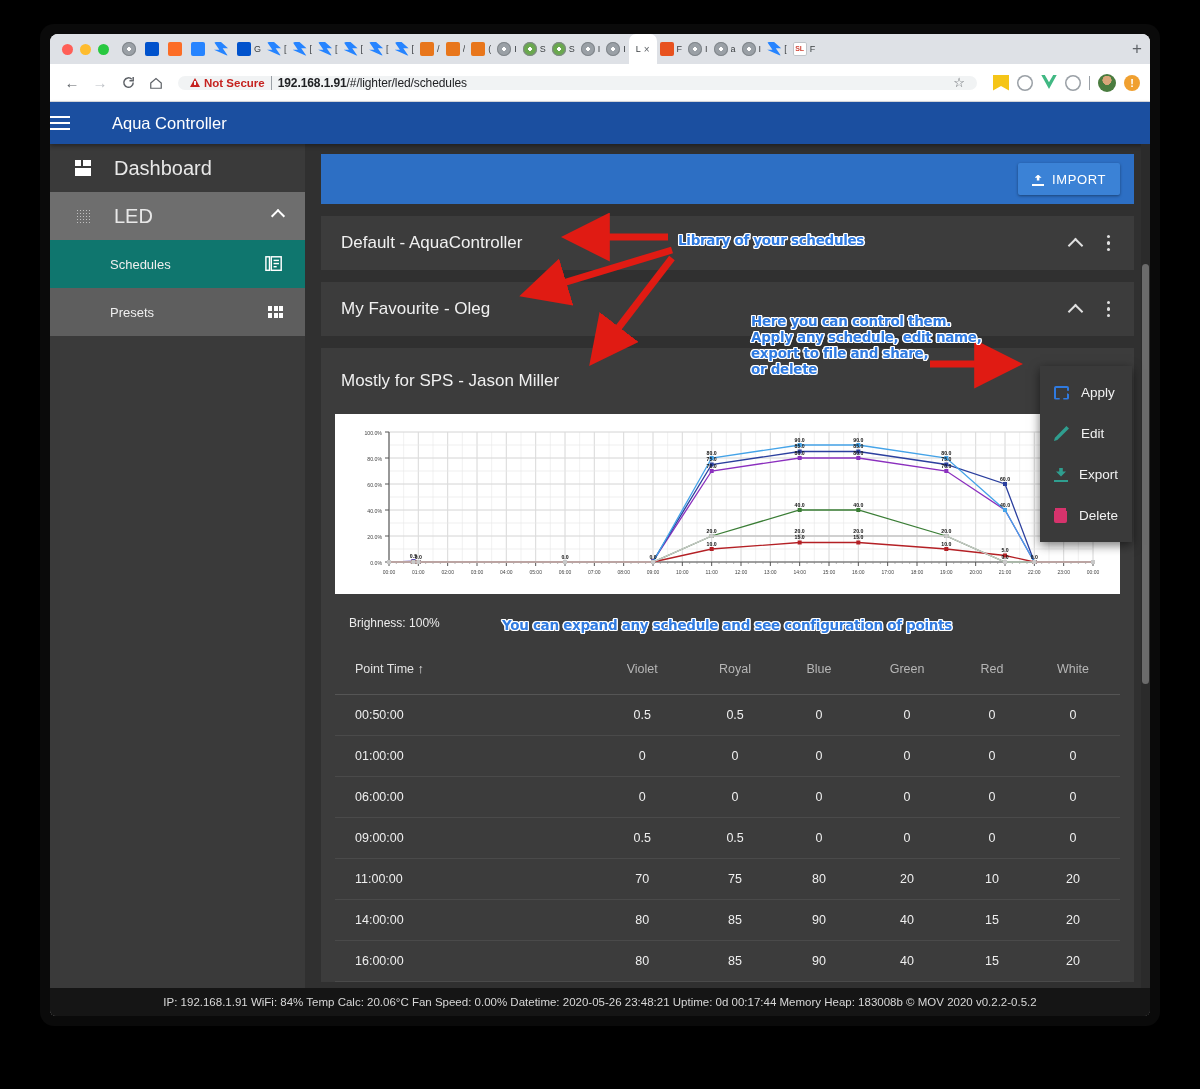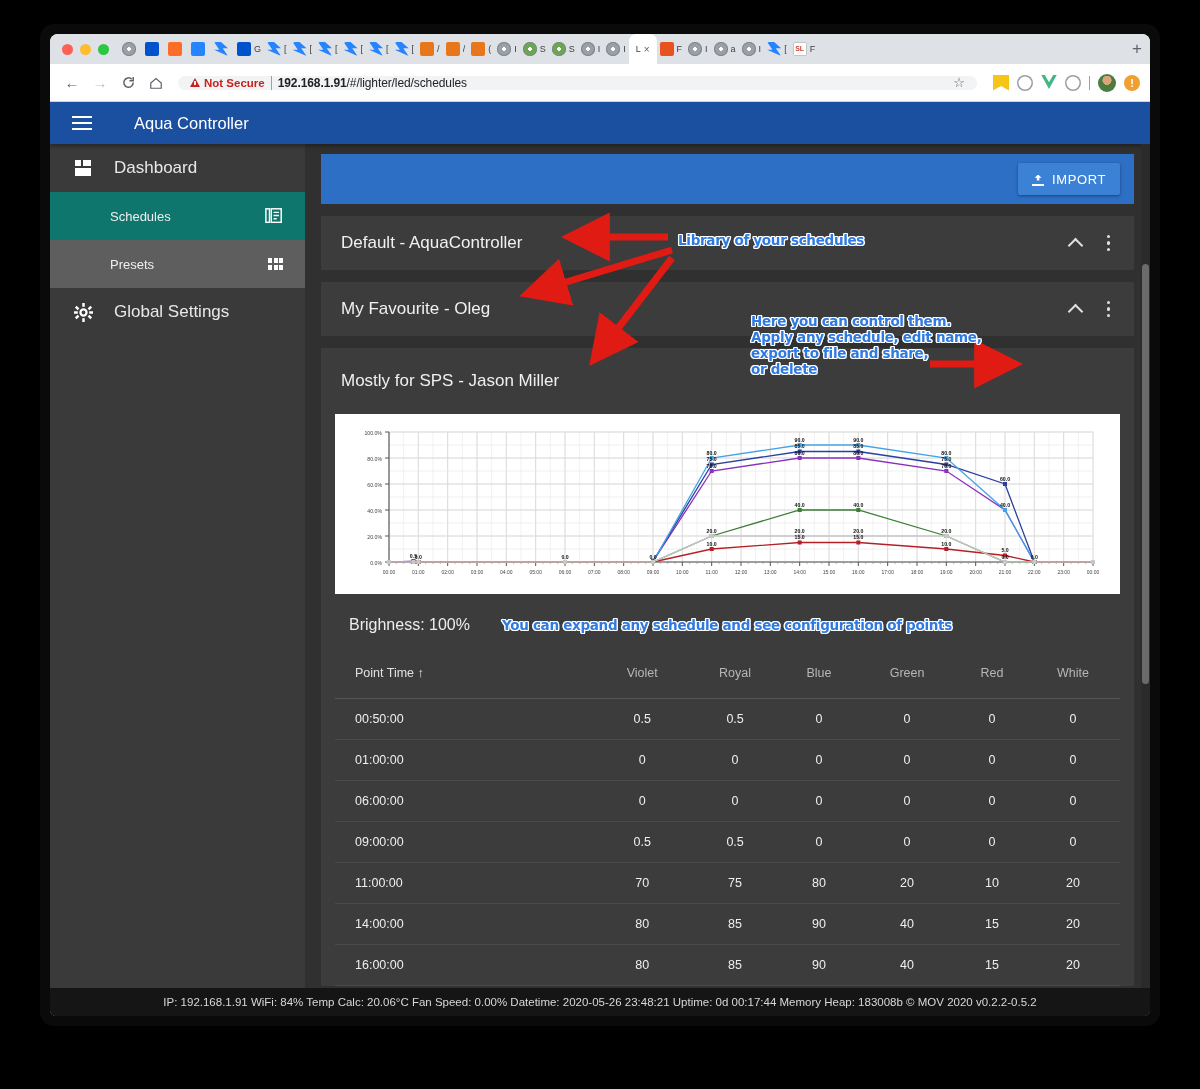--- a/index.html
+++ b/index.html
@@ -79,31 +79,31 @@
   .ext.vue{ background:#41b883; clip-path:polygon(0 0,50% 90%,100% 0,78% 0,50% 48%,22% 0); }
   .ext.smiley{ border-radius:50%; box-shadow:inset 0 0 0 1.5px #9aa0a6; }
   .avatar{ width:18px;height:18px;border-radius:50%;
            background:radial-gradient(circle at 50% 35%, #d9a679 0 30%, #4a7c3f 32% 100%); }
   .alert{ width:16px;height:16px;border-radius:50%;background:#f0a030; position:relative; }
   .alert::after{ content:"!"; position:absolute; inset:0; color:#fff; font-size:11px; font-weight:bold;
                  text-align:center; line-height:16px; }
 
   
   .app{ position:relative; height:914px; background:#303030; }
-  .appbar{ height:42px; background:#1b4fa0; display:flex; align-items:center; padding-left:22px; gap:42px;
+  .appbar{ height:42px; background:#1b4fa0; display:flex; align-items:center; gap:42px;
            box-shadow:0 2px 4px rgba(0,0,0,.35); position:relative; z-index:5;}
   .hamb{ width:20px; display:flex; flex-direction:column; gap:4px; }
   .hamb i{ display:block; height:2px; background:#fff; }
   .apptitle{ color:#fff; font-size:16.5px; }
 
   .body{ display:flex; height:872px; position:relative; }
 
   
   .sidebar{ width:255px; background:#3a3a3a; flex:0 0 255px; position:relative; z-index:3; }
-  .navitem{ height:48px; display:flex; align-items:center; padding:0 22px; color:#e8e8e8; font-size:17px; }
+  .navitem{ height:48px; display:flex; align-items:center; padding:0 22px; color:#e8e8e8; font-size:20px; }
   .navitem .nicon{ width:22px; margin-right:20px; display:flex; align-items:center; justify-content:center; }
   .navitem.lvl1{ background:#3a3a3a; }
   .navitem.led{ background:#6e6e6e; }
   .subgroup{ background:#5e5e5e; }
   .subitem{ height:48px; display:flex; align-items:center; padding:0 22px 0 60px; color:#efefef; font-size:13px; }
   .subitem .right{ margin-left:auto; display:flex; align-items:center; }
   .subitem.sel{ background:#0f766e; }
   .chev-up{ margin-left:auto; width:10px;height:10px; border-left:2px solid #fff;border-top:2px solid #fff;
             transform:rotate(45deg); }
   
@@ -131,21 +131,21 @@
   .card{ background:#3c3c3c; margin-top:12px; position:relative; }
   .cardhead{ height:54px; display:flex; align-items:center; padding:0 20px; }
   .cardtitle{ color:#f0f0f0; font-size:17px; }
   .cardactions{ margin-left:auto; display:flex; align-items:center; gap:26px; padding-right:4px; }
   .c-chev{ width:11px;height:11px; border-left:2px solid #e0e0e0;border-top:2px solid #e0e0e0; transform:rotate(45deg); margin-top:4px;}
   .c-dots{ display:flex; flex-direction:column; gap:3px; }
   .c-dots i{ width:3.5px;height:3.5px;border-radius:50%;background:#e0e0e0; }
 
   .card.expanded .cardhead{ height:66px; }
   .chartwrap{ background:#fff; margin:0 14px; height:180px; position:relative; }
-  .brightline{ color:#ededed; font-size:16px; padding:22px 0 0 28px; }
+  .brightline{ color:#ededed; font-size:12px; padding:22px 0 0 28px; }
 
   
   table.pts{ width:calc(100% - 28px); margin:14px 14px 0 14px; border-collapse:collapse; }
   table.pts th{ color:#b6b6b6; font-size:12.5px; font-weight:400; text-align:center; padding:18px 0; }
   table.pts th.first{ text-align:left; padding-left:20px; color:#e0e0e0; }
   table.pts td{ color:#efefef; font-size:12.5px; text-align:center; padding:13px 0; }
   table.pts td.first{ text-align:left; padding-left:20px; }
   table.pts tr{ border-bottom:1px solid #4a4a4a; }
   table.pts thead tr{ border-bottom:1px solid #555; }
 
@@ -389,20 +389,27 @@
           <div class="navitem lvl1">
             <span class="nicon">
               <span class="g-dash">
                   <i></i>
                   <i></i>
                   <i></i>
                 </span>
             </span>
             <span>Dashboard</span>
           </div>
+          <div class="navitem led">
+            <span class="nicon">
+                <span class="g-led"></span>
+              </span>
+            <span>LED</span>
+            <span class="chev-up"></span>
+          </div>
 
           <div class="subgroup">
             <div class="subitem sel">
               <span>Schedules</span>
               <span class="right">
                 <svg width="18" height="18" viewBox="0 0 20 20">
                     <rect x="1" y="2" width="4" height="15" fill="none" stroke="#fff" stroke-width="1.6"></rect>
                     <rect x="7" y="2" width="11" height="15" fill="none" stroke="#fff" stroke-width="1.6"></rect>
                     <line x1="9.5" y1="6" x2="15.5" y2="6" stroke="#fff" stroke-width="1.6"></line>
                     <line x1="9.5" y1="9.5" x2="15.5" y2="9.5" stroke="#fff" stroke-width="1.6"></line>
@@ -418,38 +425,20 @@
                     <i></i>
                     <i></i>
                     <i></i>
                     <i></i>
                     <i></i>
                   </span>
               </span>
             </div>
           </div>
 
-          <div class="navitem lvl1">
-            <span class="nicon">
-              <svg width="19" height="19" viewBox="0 0 20 20">
-                  <circle cx="10" cy="10" r="3.2" fill="#3a3a3a" stroke="#fff" stroke-width="2.4"></circle>
-                  <g fill="#fff">
-                    <rect x="8.7" y="0" width="2.6" height="4"></rect>
-                    <rect x="8.7" y="16" width="2.6" height="4"></rect>
-                    <rect x="0" y="8.7" width="4" height="2.6"></rect>
-                    <rect x="16" y="8.7" width="4" height="2.6"></rect>
-                    <rect x="2" y="3.3" width="2.6" height="4" transform="rotate(-45 3.3 5.3)"></rect>
-                    <rect x="15.4" y="12.7" width="2.6" height="4" transform="rotate(-45 16.7 14.7)"></rect>
-                    <rect x="15.4" y="3.3" width="2.6" height="4" transform="rotate(45 16.7 5.3)"></rect>
-                    <rect x="2" y="12.7" width="2.6" height="4" transform="rotate(45 3.3 14.7)"></rect>
-                  </g>
-                </svg>
-            </span>
-            <span>Global Settings</span>
-          </div>
         </div>
 
         <div class="content">
 
           <div class="toolbar">
             <div class="importbtn">
               <span class="up-ico"></span>
               <span>IMPORT</span>
             </div>
           </div>
@@ -903,20 +892,38 @@
                     <td class="">85</td>
                     <td class="">90</td>
                     <td class="">40</td>
                     <td class="">15</td>
                     <td class="">20</td>
                   </tr>
                 </tbody>
             </table>
           </div>
 
+          <div class="ctxmenu">
+            <div class="ctxitem">
+              <span class="m-apply"></span>
+              <span>Apply</span>
+            </div>
+            <div class="ctxitem">
+              <span class="m-edit"></span>
+              <span>Edit</span>
+            </div>
+            <div class="ctxitem">
+              <span class="m-export"></span>
+              <span>Export</span>
+            </div>
+            <div class="ctxitem">
+              <span class="m-delete"></span>
+              <span>Delete</span>
+            </div>
+          </div>
 
           <div class="vscroll">
               <i></i>
             </div>
         </div>
       </div>
 
       <div class="statusbar">
         <span>IP: 192.168.1.91 WiFi: 84% Temp Calc: 20.06°C Fan Speed: 0.00% Datetime: 2020-05-26 23:48:21 Uptime: 0d 00:17:44 Memory Heap: 183008b © MOV 2020 v0.2.2-0.5.2</span>
       </div>

